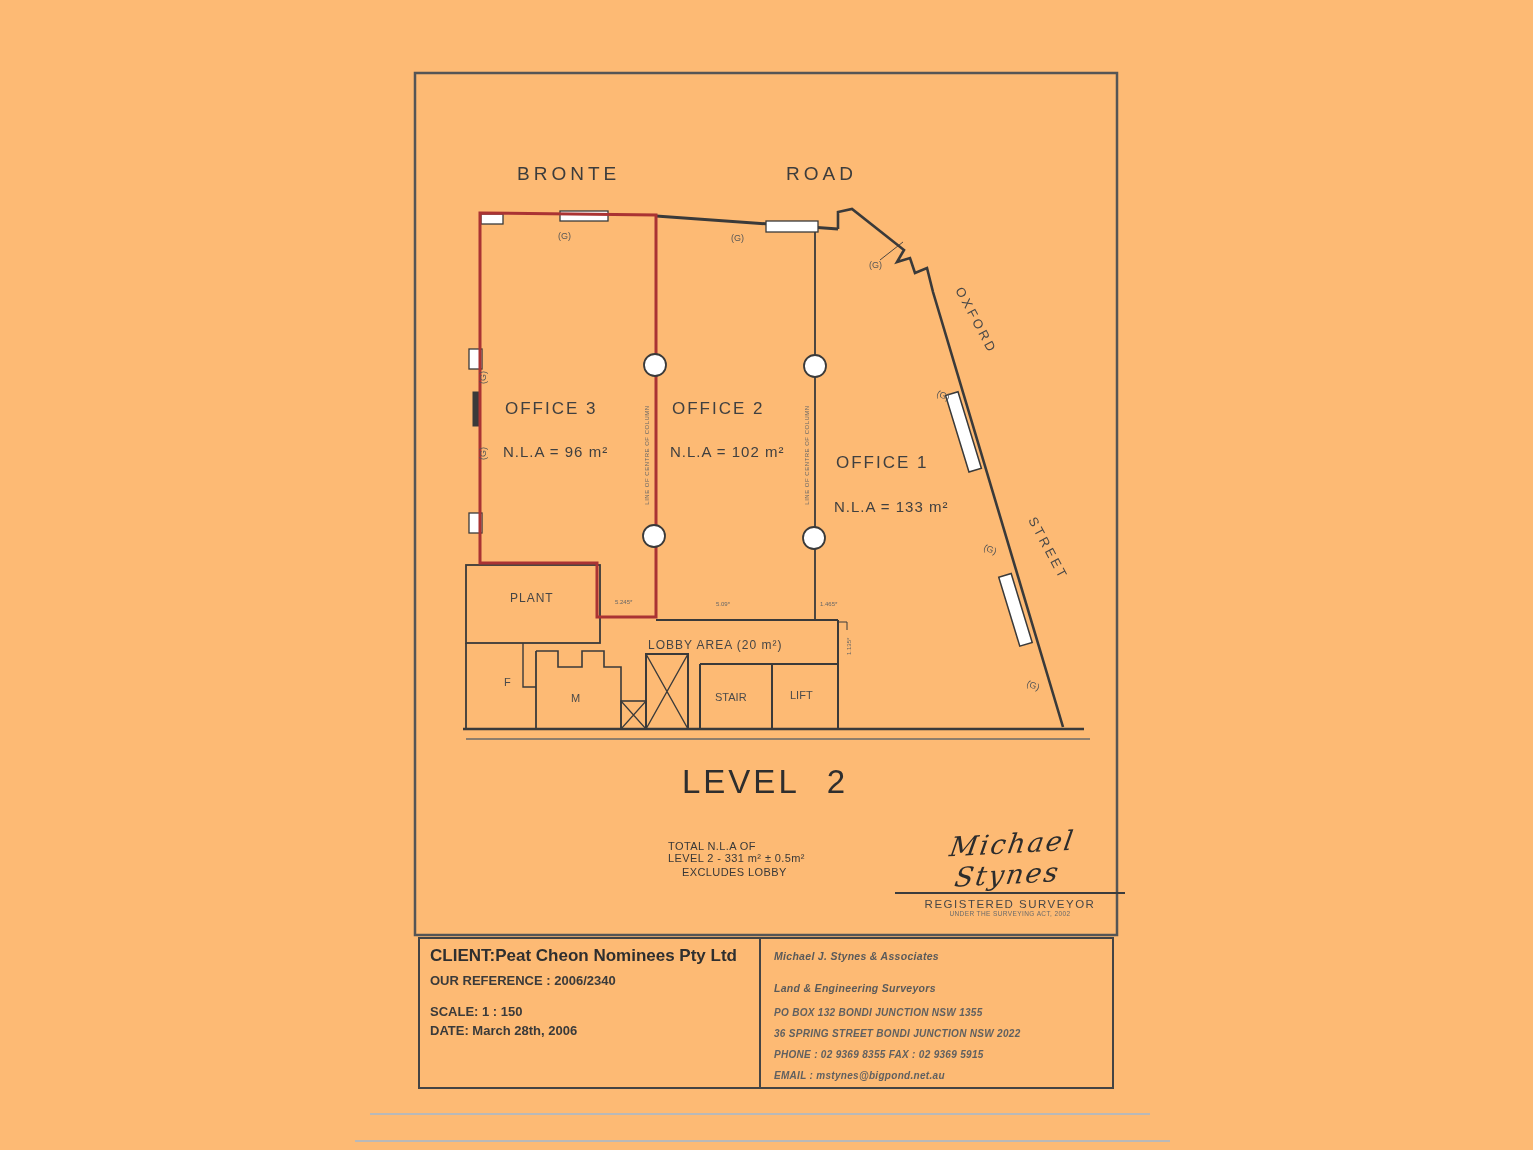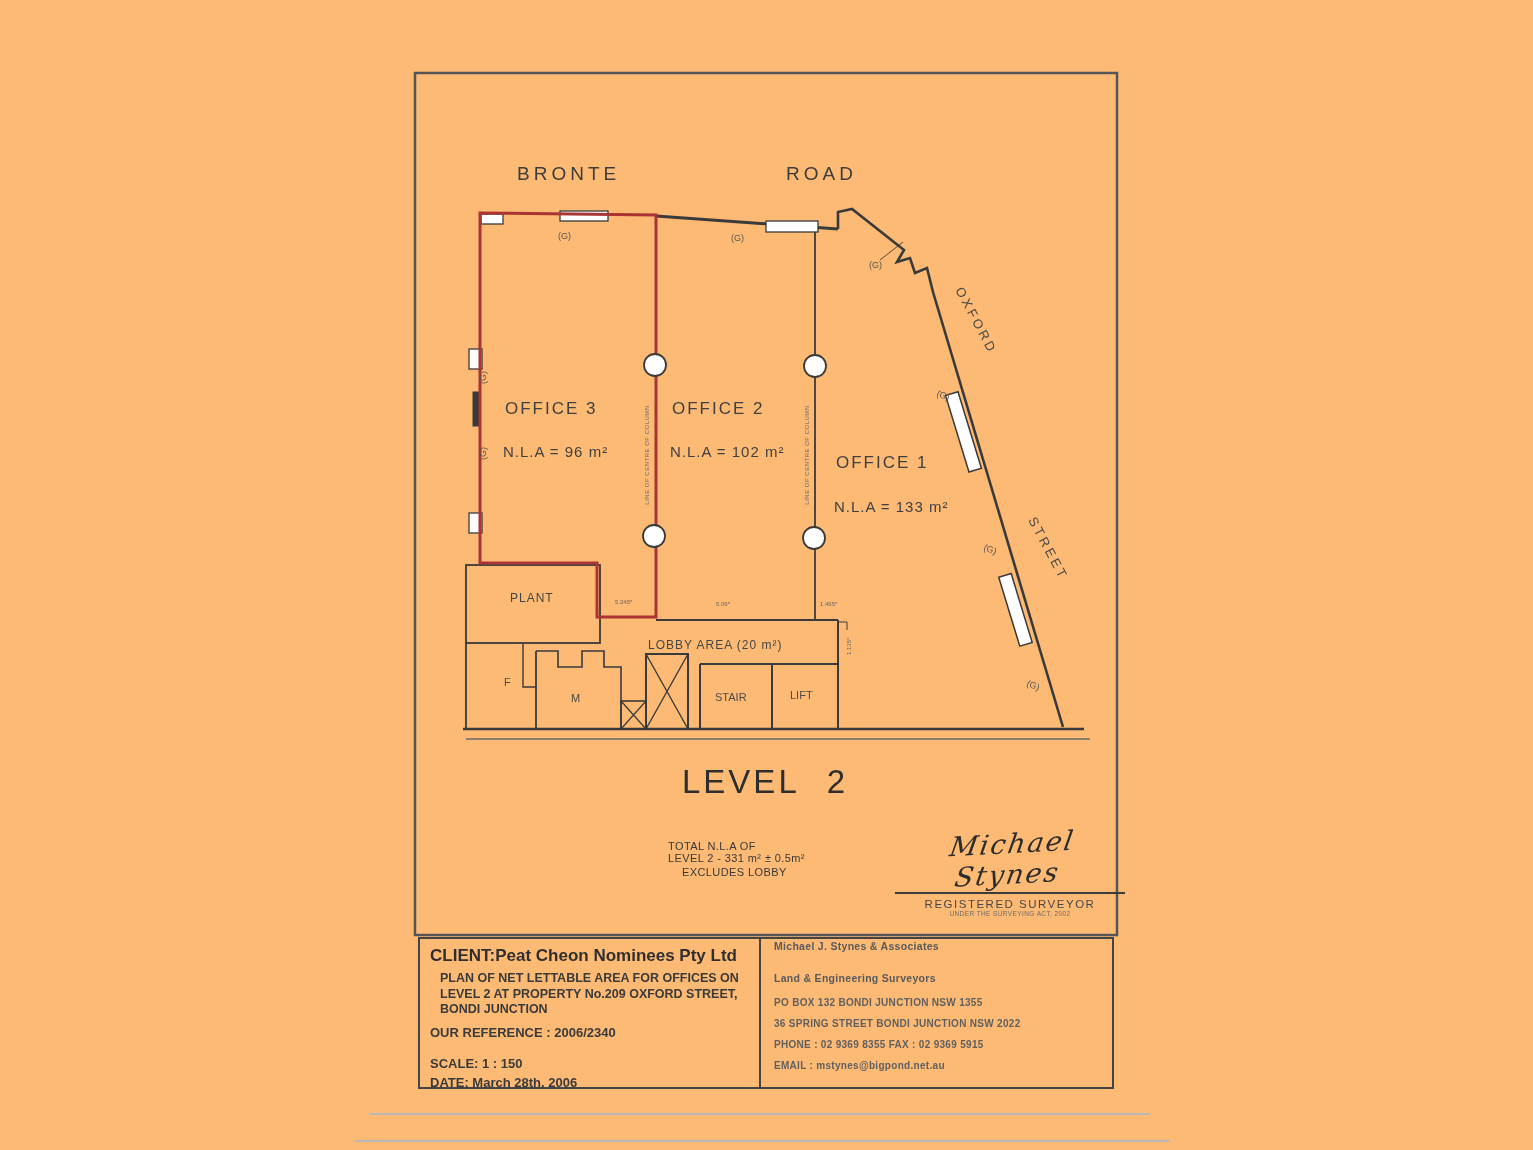--- a/index.html
+++ b/index.html
@@ -151,31 +151,26 @@
     <div class="sig-title">REGISTERED SURVEYOR</div>
     <div class="sig-sub">UNDER THE SURVEYING ACT, 2002</div>
   </div>
 
   
   <div class="block" style="left:418px;top:937px;width:696px;height:152px;border:2px solid #444;box-sizing:border-box;">
     <div style="position:absolute;left:339px;top:0;width:2px;height:100%;background:#444;"></div>
 
     <div style="position:absolute;left:10px;top:7px;width:322px;">
       <div class="tb-client">CLIENT:Peat Cheon Nominees Pty Ltd</div>
-      <div class="tb-desc" style="margin-left:10px;margin-top:5px;">
-        <div>PLAN OF NET LETTABLE AREA FOR OFFICES ON</div>
-        <div>LEVEL 2 AT PROPERTY No.209 OXFORD STREET,</div>
-        <div>BONDI JUNCTION</div>
-      </div>
       <div class="tb-meta" style="margin-top:7px;">OUR REFERENCE : 2006/2340</div>
       <div class="tb-meta" style="margin-top:16px;">SCALE: 1 : 150</div>
       <div class="tb-meta" style="margin-top:4px;">DATE: March 28th, 2006</div>
     </div>
 
-    <div style="position:absolute;left:354px;top:1px;width:330px;">
+    <div style="position:absolute;left:354px;top:11px;width:330px;font-style:italic;">
       <div class="tb-firm">Michael J. Stynes &amp; Associates</div>
       <div class="tb-firm" style="margin-top:20px;">Land &amp; Engineering Surveyors</div>
       <div class="tb-addr" style="margin-top:13px;">PO BOX 132 BONDI JUNCTION  NSW  1355</div>
       <div class="tb-addr" style="margin-top:10px;">36 SPRING STREET BONDI JUNCTION NSW 2022</div>
       <div class="tb-addr" style="margin-top:10px;">PHONE :  02 9369 8355    FAX :  02 9369 5915</div>
       <div class="tb-addr" style="margin-top:10px;">EMAIL :  mstynes@bigpond.net.au</div>
     </div>
   </div>
 
   

